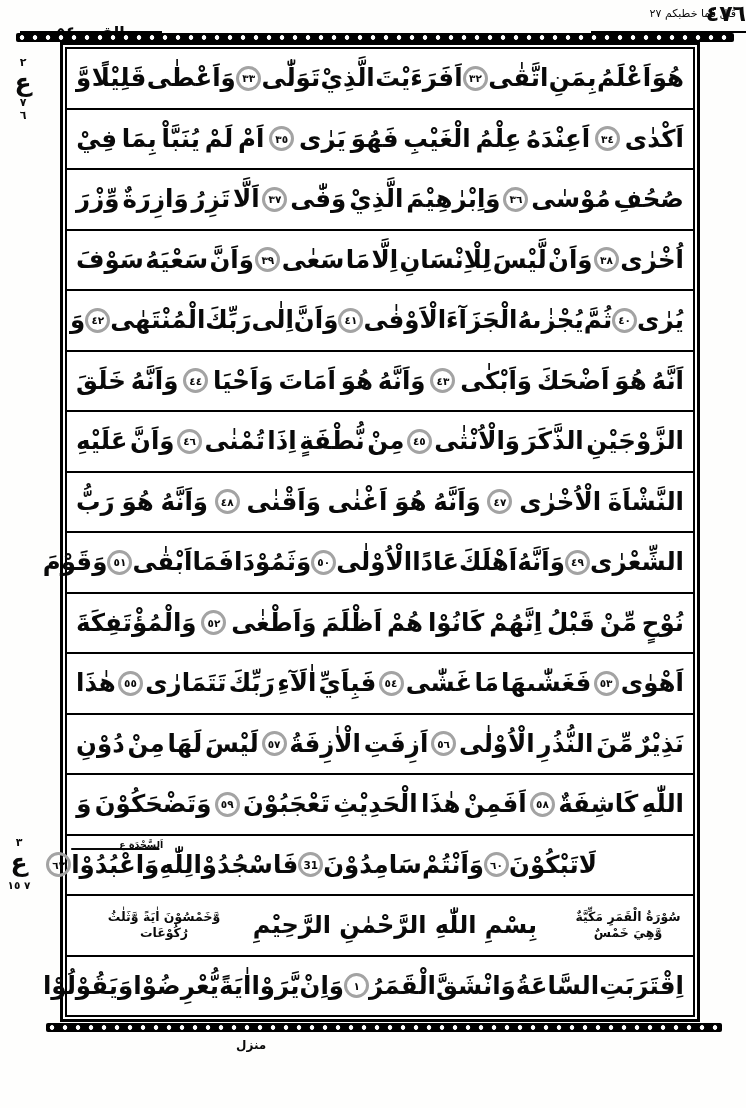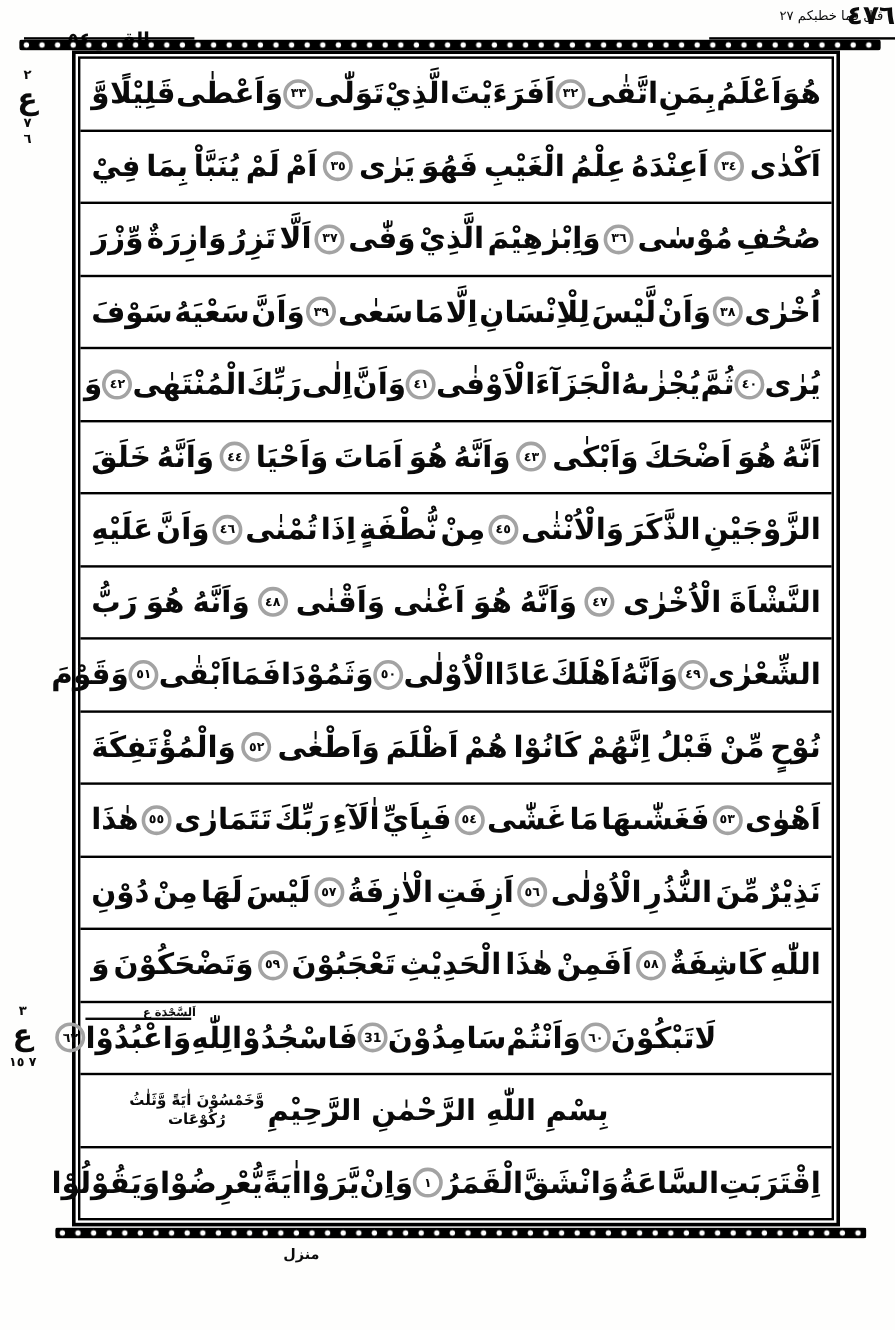--- a/index.html
+++ b/index.html
@@ -30,21 +30,21 @@
   .row:last-child{border-bottom:none;}
   .w{position:relative;white-space:nowrap;}
   .ovl{text-decoration:overline;text-decoration-thickness:2px;}
   .ayah-num{flex:0 0 auto;width:19px;height:19px;border:3px solid #a3a3a3;border-radius:50%;
     font-size:10.5px;font-weight:700;display:flex;align-items:center;justify-content:center;line-height:1;}
   .row.inset{padding:0 96px 0 78px;}
   .sajdah-note{position:absolute;top:-13px;right:-4px;font-size:9.5px;font-weight:700;white-space:nowrap;}
   
   .row.surah-header{padding:0 6px;white-space:normal;}
   .sh-side{flex:0 0 auto;max-width:118px;font-size:12.5px;line-height:1.3;text-align:center;font-weight:700;margin-left:32px;}
-  .sh-center{flex:1 1 auto;text-align:left;font-size:24px;font-weight:700;}
+  .sh-center{flex:1 1 auto;text-align:right;font-size:24px;font-weight:700;}
   
   .marker{position:absolute;display:flex;flex-direction:column;align-items:center;
     font-weight:700;line-height:1;width:34px;text-align:center;}
   .marker .sm{font-size:11px;margin:1px 0;}
   .marker .ain{font-size:25px;margin:1px 0;}
   .marker-top{top:56px;left:6px;}
   .marker-sajdah{top:836px;left:2px;}
   .marker .pair{font-size:10.5px;white-space:nowrap;margin-top:4px;}
   
   .catchword{position:absolute;top:1038px;left:236px;font-size:12px;font-weight:700;}
@@ -247,20 +247,21 @@
           <span class="ayah-num">٦٠</span>
           <span class="w">وَاَنْتُمْ</span>
           <span class="w">سَامِدُوْنَ</span>
           <span class="ayah-num">31</span>
           <span class="w">فَاسْجُدُوْا</span>
           <span class="w">لِلّٰهِ</span>
           <span class="w ovl">وَاعْبُدُوْا<span class="sajdah-note">اَلسَّجْدَة ع</span></span>
           <span class="ayah-num">٦٢</span>
         </div>
         <div class="row surah-header">
+          <span class="sh-side">سُوْرَةُ الْقَمَرِ مَكِّيَّةٌ وَّهِيَ خَمْسٌ</span>
           <span class="sh-center">بِسْمِ اللّٰهِ الرَّحْمٰنِ الرَّحِيْمِ</span>
           <span class="sh-side">وَّخَمْسُوْنَ اٰيَةً وَّثَلٰثُ رُكُوْعَات</span>
         </div>
         <div class="row ayah">
           <span class="w">اِقْتَرَبَتِ</span>
           <span class="w">السَّاعَةُ</span>
           <span class="w">وَانْشَقَّ</span>
           <span class="w">الْقَمَرُ</span>
           <span class="ayah-num">١</span>
           <span class="w">وَاِنْ</span>

